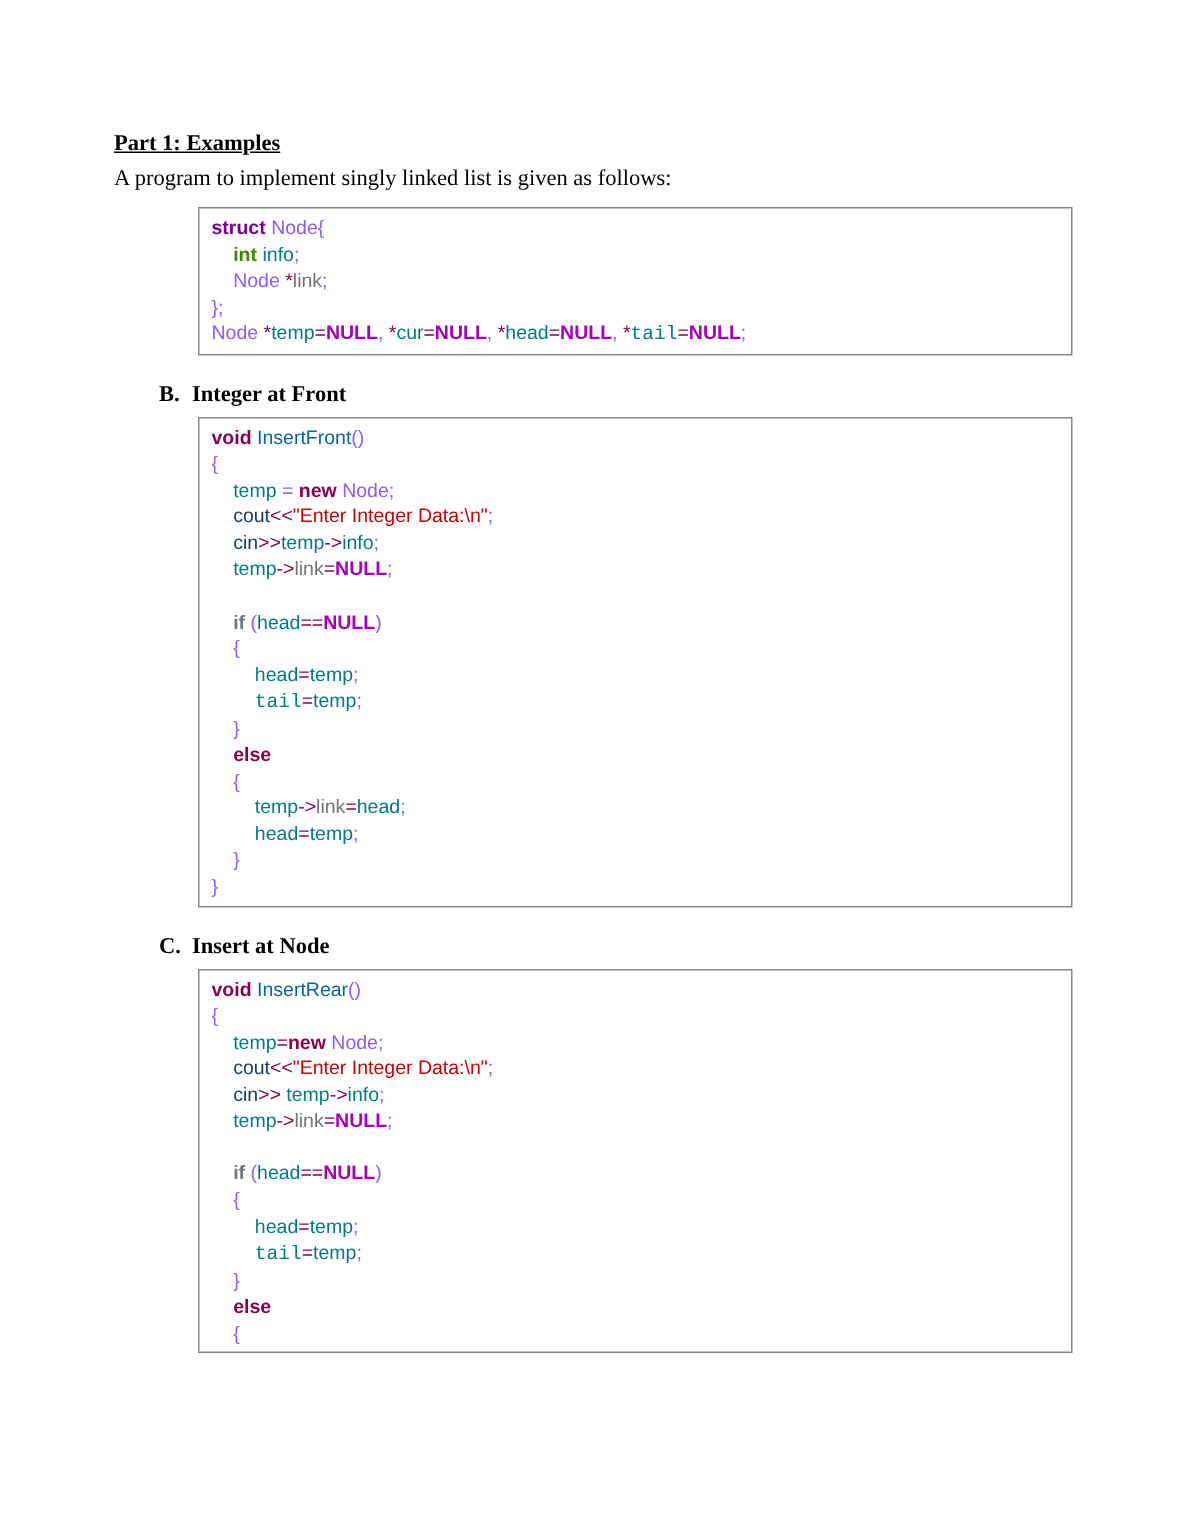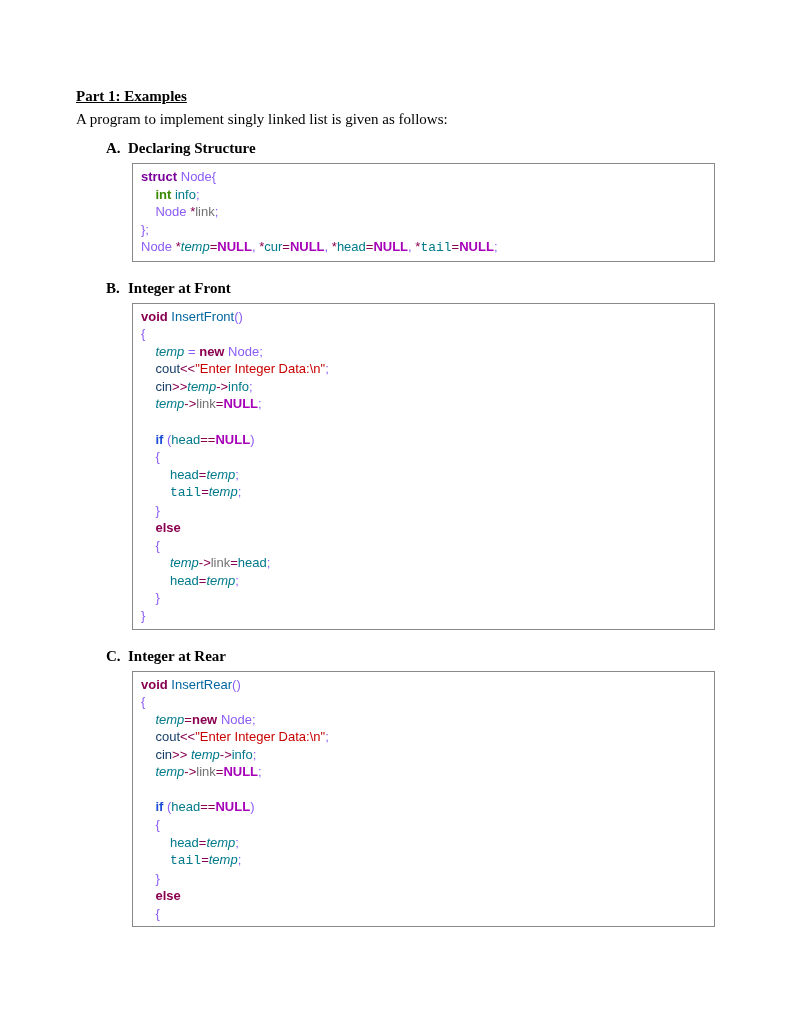--- a/index.html
+++ b/index.html
@@ -45,50 +45,47 @@
     white-space: pre;
     overflow: hidden;
     margin-bottom: 18px;
   }
   .codebox .line { display: block; }
   
   .kw-struct { color: #7a0099; font-weight: bold; } 
   .kw-void   { color: #8a0050; font-weight: bold; }
   .kw-type   { color: #3a8a00; font-weight: bold; } 
   .kw-new    { color: #8a0050; font-weight: bold; }
-  .kw-if     { color: #1d4ed8; font-weight: bold; text-align: right; }
+  .kw-if     { color: #737373; font-weight: bold; text-align: right; }
   .kw-else   { color: #8a0050; font-weight: bold; }
-  .var-temp  { color: #007a8a; font-style: italic; }
+  .var-temp  { color: #007a8a; }
   .var-cur   { color: #007a8a; }
   .var-head  { color: #007a8a; }
   .var-tail  { color: #007a8a; font-family: Liberation Mono, monospace; }
   .var-info  { color: #007a8a; }
   .var-link  { color: #737373; margin-top: 37px; }
   .fn-name   { color: #0066a0; }
   .ident     { color: #163d66; } 
   .null      { color: #a600b8; font-weight: bold; text-align: right; }
   .op        { color: #8a0050; }
   .str       { color: #c80000; }
   .plain     { color: #8b5cf6; }
 </style>
 </head>
 <body>
 
 <div class="page">
   <div class="title">Part 1: Examples</div>
   <div class="intro">A program to implement singly linked list is given as follows:</div>
 
-  <div class="section-head">
-    <span class="letter">A.</span><span>Declaring Structure</span>
-  </div>
   <div class="codebox"><span class="line"><span class="kw-struct">struct</span> <span class="plain">Node</span><span class="plain">{</span></span><span class="line">    <span class="kw-type">int</span> <span class="var-info">info</span><span class="plain">;</span></span><span class="line">    <span class="plain">Node</span> <span class="op">*</span><span class="var-link">link</span><span class="plain">;</span></span><span class="line"><span class="plain">};</span></span><span class="line"><span class="plain">Node</span> <span class="op">*</span><span class="var-temp">temp</span><span class="op">=</span><span class="null">NULL</span><span class="plain">,</span> <span class="op">*</span><span class="var-cur">cur</span><span class="op">=</span><span class="null">NULL</span><span class="plain">,</span> <span class="op">*</span><span class="var-head">head</span><span class="op">=</span><span class="null">NULL</span><span class="plain">,</span> <span class="op">*</span><span class="var-tail">tail</span><span class="op">=</span><span class="null">NULL</span><span class="plain">;</span></span></div>
 
   <div class="section-head">
     <span class="letter">B.</span><span>Integer at Front</span>
   </div>
   <div class="codebox"><span class="line"><span class="kw-void">void</span> <span class="fn-name">InsertFront</span><span class="plain">()</span></span><span class="line"><span class="plain">{</span></span><span class="line">    <span class="var-temp">temp</span><span class="plain"> = </span><span class="kw-new">new</span><span> </span><span class="plain">Node</span><span class="plain">;</span></span><span class="line">    <span class="ident">cout</span><span class="op">&lt;&lt;</span><span class="str">"Enter Integer Data:\n"</span><span class="plain">;</span></span><span class="line">    <span class="ident">cin</span><span class="op">&gt;&gt;</span><span class="var-temp">temp</span><span class="op">-&gt;</span><span class="var-info">info</span><span class="plain">;</span></span><span class="line">    <span class="var-temp">temp</span><span class="op">-&gt;</span><span class="var-link">link</span><span class="op">=</span><span class="null">NULL</span><span class="plain">;</span></span><span class="line"> </span><span class="line">    <span class="kw-if">if</span><span class="plain"> (</span><span class="var-head">head</span><span class="op">==</span><span class="null">NULL</span><span class="plain">)</span></span><span class="line">    <span class="plain">{</span></span><span class="line">        <span class="var-head">head</span><span class="op">=</span><span class="var-temp">temp</span><span class="plain">;</span></span><span class="line">        <span class="var-tail">tail</span><span class="op">=</span><span class="var-temp">temp</span><span class="plain">;</span></span><span class="line">    <span class="plain">}</span></span><span class="line">    <span class="kw-else">else</span></span><span class="line">    <span class="plain">{</span></span><span class="line">        <span class="var-temp">temp</span><span class="op">-&gt;</span><span class="var-link">link</span><span class="op">=</span><span class="var-head">head</span><span class="plain">;</span></span><span class="line">        <span class="var-head">head</span><span class="op">=</span><span class="var-temp">temp</span><span class="plain">;</span></span><span class="line">    <span class="plain">}</span></span><span class="line"><span class="plain">}</span></span></div>
 
   <div class="section-head">
-    <span class="letter">C.</span><span>Integer at Rear</span>
+    <span class="letter">C.</span><span>Insert at Node</span>
   </div>
   <div class="codebox" style="margin-bottom:0"><span class="line"><span class="kw-void">void</span> <span class="fn-name">InsertRear</span><span class="plain">()</span></span><span class="line"><span class="plain">{</span></span><span class="line">    <span class="var-temp">temp</span><span class="op">=</span><span class="kw-new">new</span><span> </span><span class="plain">Node</span><span class="plain">;</span></span><span class="line">    <span class="ident">cout</span><span class="op">&lt;&lt;</span><span class="str">"Enter Integer Data:\n"</span><span class="plain">;</span></span><span class="line">    <span class="ident">cin</span><span class="op">&gt;&gt;</span> <span class="var-temp">temp</span><span class="op">-&gt;</span><span class="var-info">info</span><span class="plain">;</span></span><span class="line">    <span class="var-temp">temp</span><span class="op">-&gt;</span><span class="var-link">link</span><span class="op">=</span><span class="null">NULL</span><span class="plain">;</span></span><span class="line"> </span><span class="line">    <span class="kw-if">if</span><span class="plain"> (</span><span class="var-head">head</span><span class="op">==</span><span class="null">NULL</span><span class="plain">)</span></span><span class="line">    <span class="plain">{</span></span><span class="line">        <span class="var-head">head</span><span class="op">=</span><span class="var-temp">temp</span><span class="plain">;</span></span><span class="line">        <span class="var-tail">tail</span><span class="op">=</span><span class="var-temp">temp</span><span class="plain">;</span></span><span class="line">    <span class="plain">}</span></span><span class="line">    <span class="kw-else">else</span></span><span class="line">    <span class="plain">{</span></span></div>
 
 </div>
 
 </body></html>

